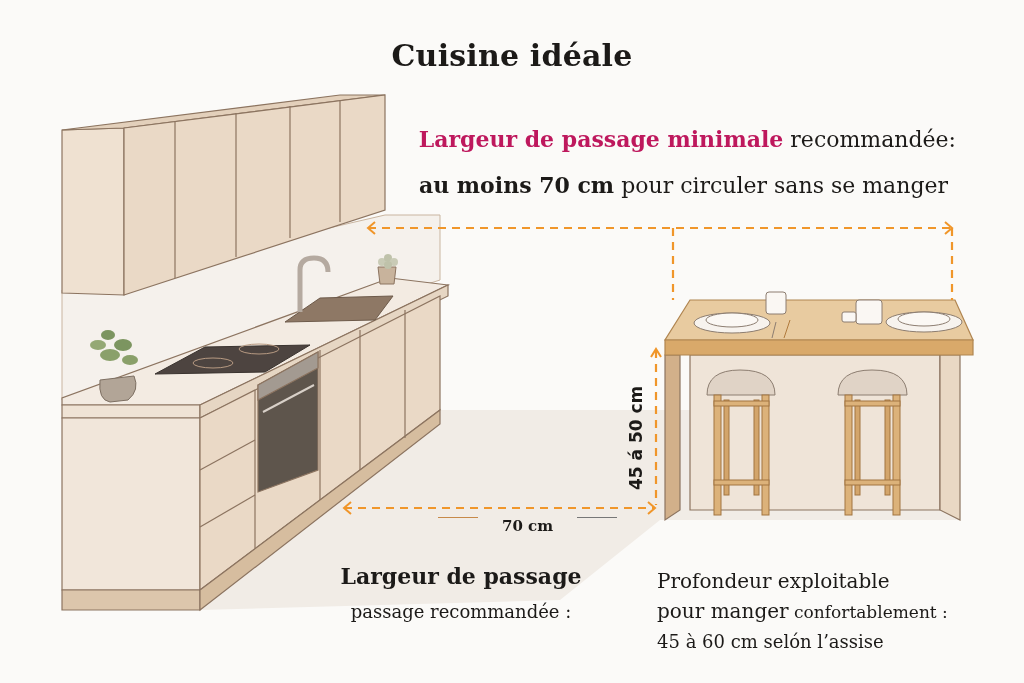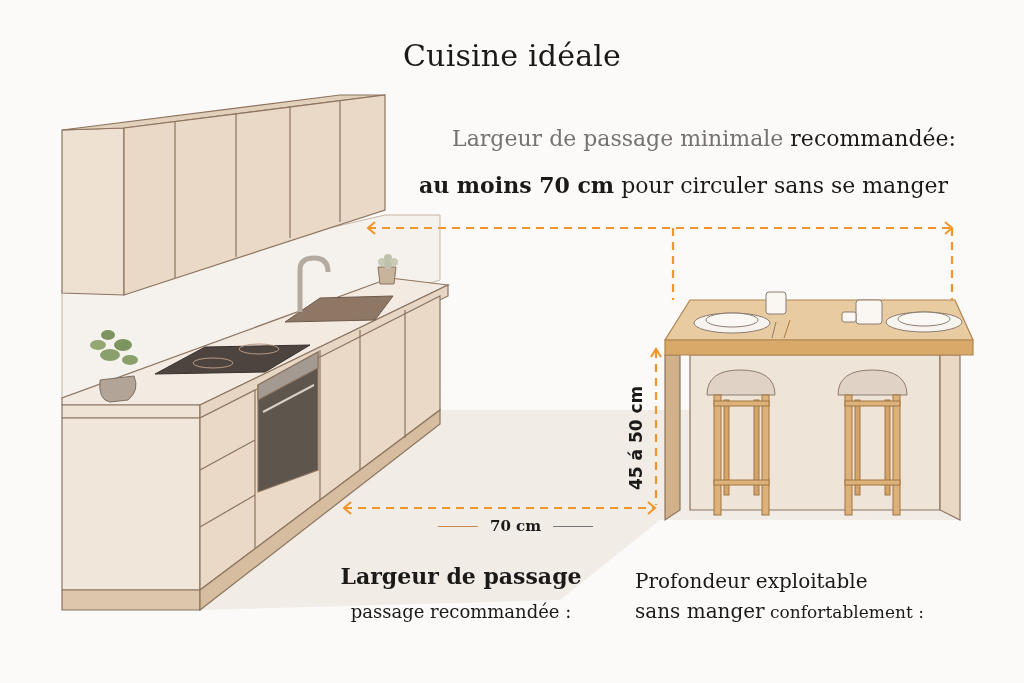--- a/index.html
+++ b/index.html
@@ -1,31 +1,31 @@
 <!DOCTYPE html>
 <html><head>
 <meta charset="utf-8">
 <style>
   html, body { margin:0; padding:0; }
   body { width:1024px; height:683px; background:#fbfaf8; position:relative; overflow:hidden;
          font-family:"DejaVu Serif", "Liberation Serif", serif; color:#1c1a18; }
   .abs { position:absolute; }
-  #title { left:0; width:1024px; top:38px; text-align:center; font-size:30px; font-weight:normal; letter-spacing:0.2px; }
+  #title { left:0; width:1024px; top:38px; text-align:center; font-size:30px; font-weight:bold; letter-spacing:0.2px; }
   #top-note-1 { right:68px; top:126px; font-size:22px; white-space:nowrap; }
-  #top-note-1 .hl { color:#737373; font-weight:normal; }
+  #top-note-1 .hl { color:#be185d; font-weight:bold; }
   #top-note-2 { right:76px; top:172px; font-size:22px; white-space:nowrap; }
   #top-note-2 b { font-weight:bold; }
-  #dim-70 { left:438px; top:517px; font-size:15px; font-weight:bold; white-space:nowrap; display:flex; align-items:center; gap:12px; }
+  #dim-70 { left:438px; top:517px; font-size:15px; font-weight:bold; white-space:nowrap; display:flex; gap:24px; }
   #dim-70 .ln { display:inline-block; height:1px; width:40px; background:#c78a4a; }
   #dim-70 .ln.r { background:#777; }
   #dim-45 { left:626px; top:490px; transform:rotate(-90deg); transform-origin:left top; font-size:17px; font-weight:bold; white-space:nowrap; font-family:"DejaVu Sans","Liberation Sans",sans-serif; }
   #bottom-left { left:326px; top:563px; width:270px; text-align:center; }
   #bottom-left .l1 { font-size:22px; font-weight:bold; }
   #bottom-left .l2 { font-size:18px; margin-top:12px; }
-  #bottom-right { left:635px; top:566px; font-size:20px; line-height:30px; }
+  #bottom-right { left:657px; top:566px; font-size:20px; line-height:30px; }
   #bottom-right .small { font-size:17px; }
   #bottom-right .l3 { font-size:18px; }
   svg#art { left:0; top:0; }
 </style>
 </head>
 <body>
 
 <svg id="art" class="abs" width="1024" height="683" viewBox="0 0 1024 683">
 
   <polygon points="200,610 440,410 960,410 960,520 660,520 560,600" fill="#f1ece6"></polygon>
@@ -160,14 +160,15 @@
 
 <div id="dim-45" class="abs">45 á 50 cm</div>
 
 <div id="bottom-left" class="abs">
   <div class="l1">Largeur de passage</div>
   <div class="l2">passage recommandée :</div>
 </div>
 
 <div id="bottom-right" class="abs">
   <div>Profondeur exploitable</div>
-  <div><span>sans manger</span><span class="small"> confortablement :</span></div>
+  <div><span>pour manger</span><span class="small"> confortablement :</span></div>
+  <div class="l3">45 à 60 cm selón l’assise</div>
 </div>
 
 </body></html>

